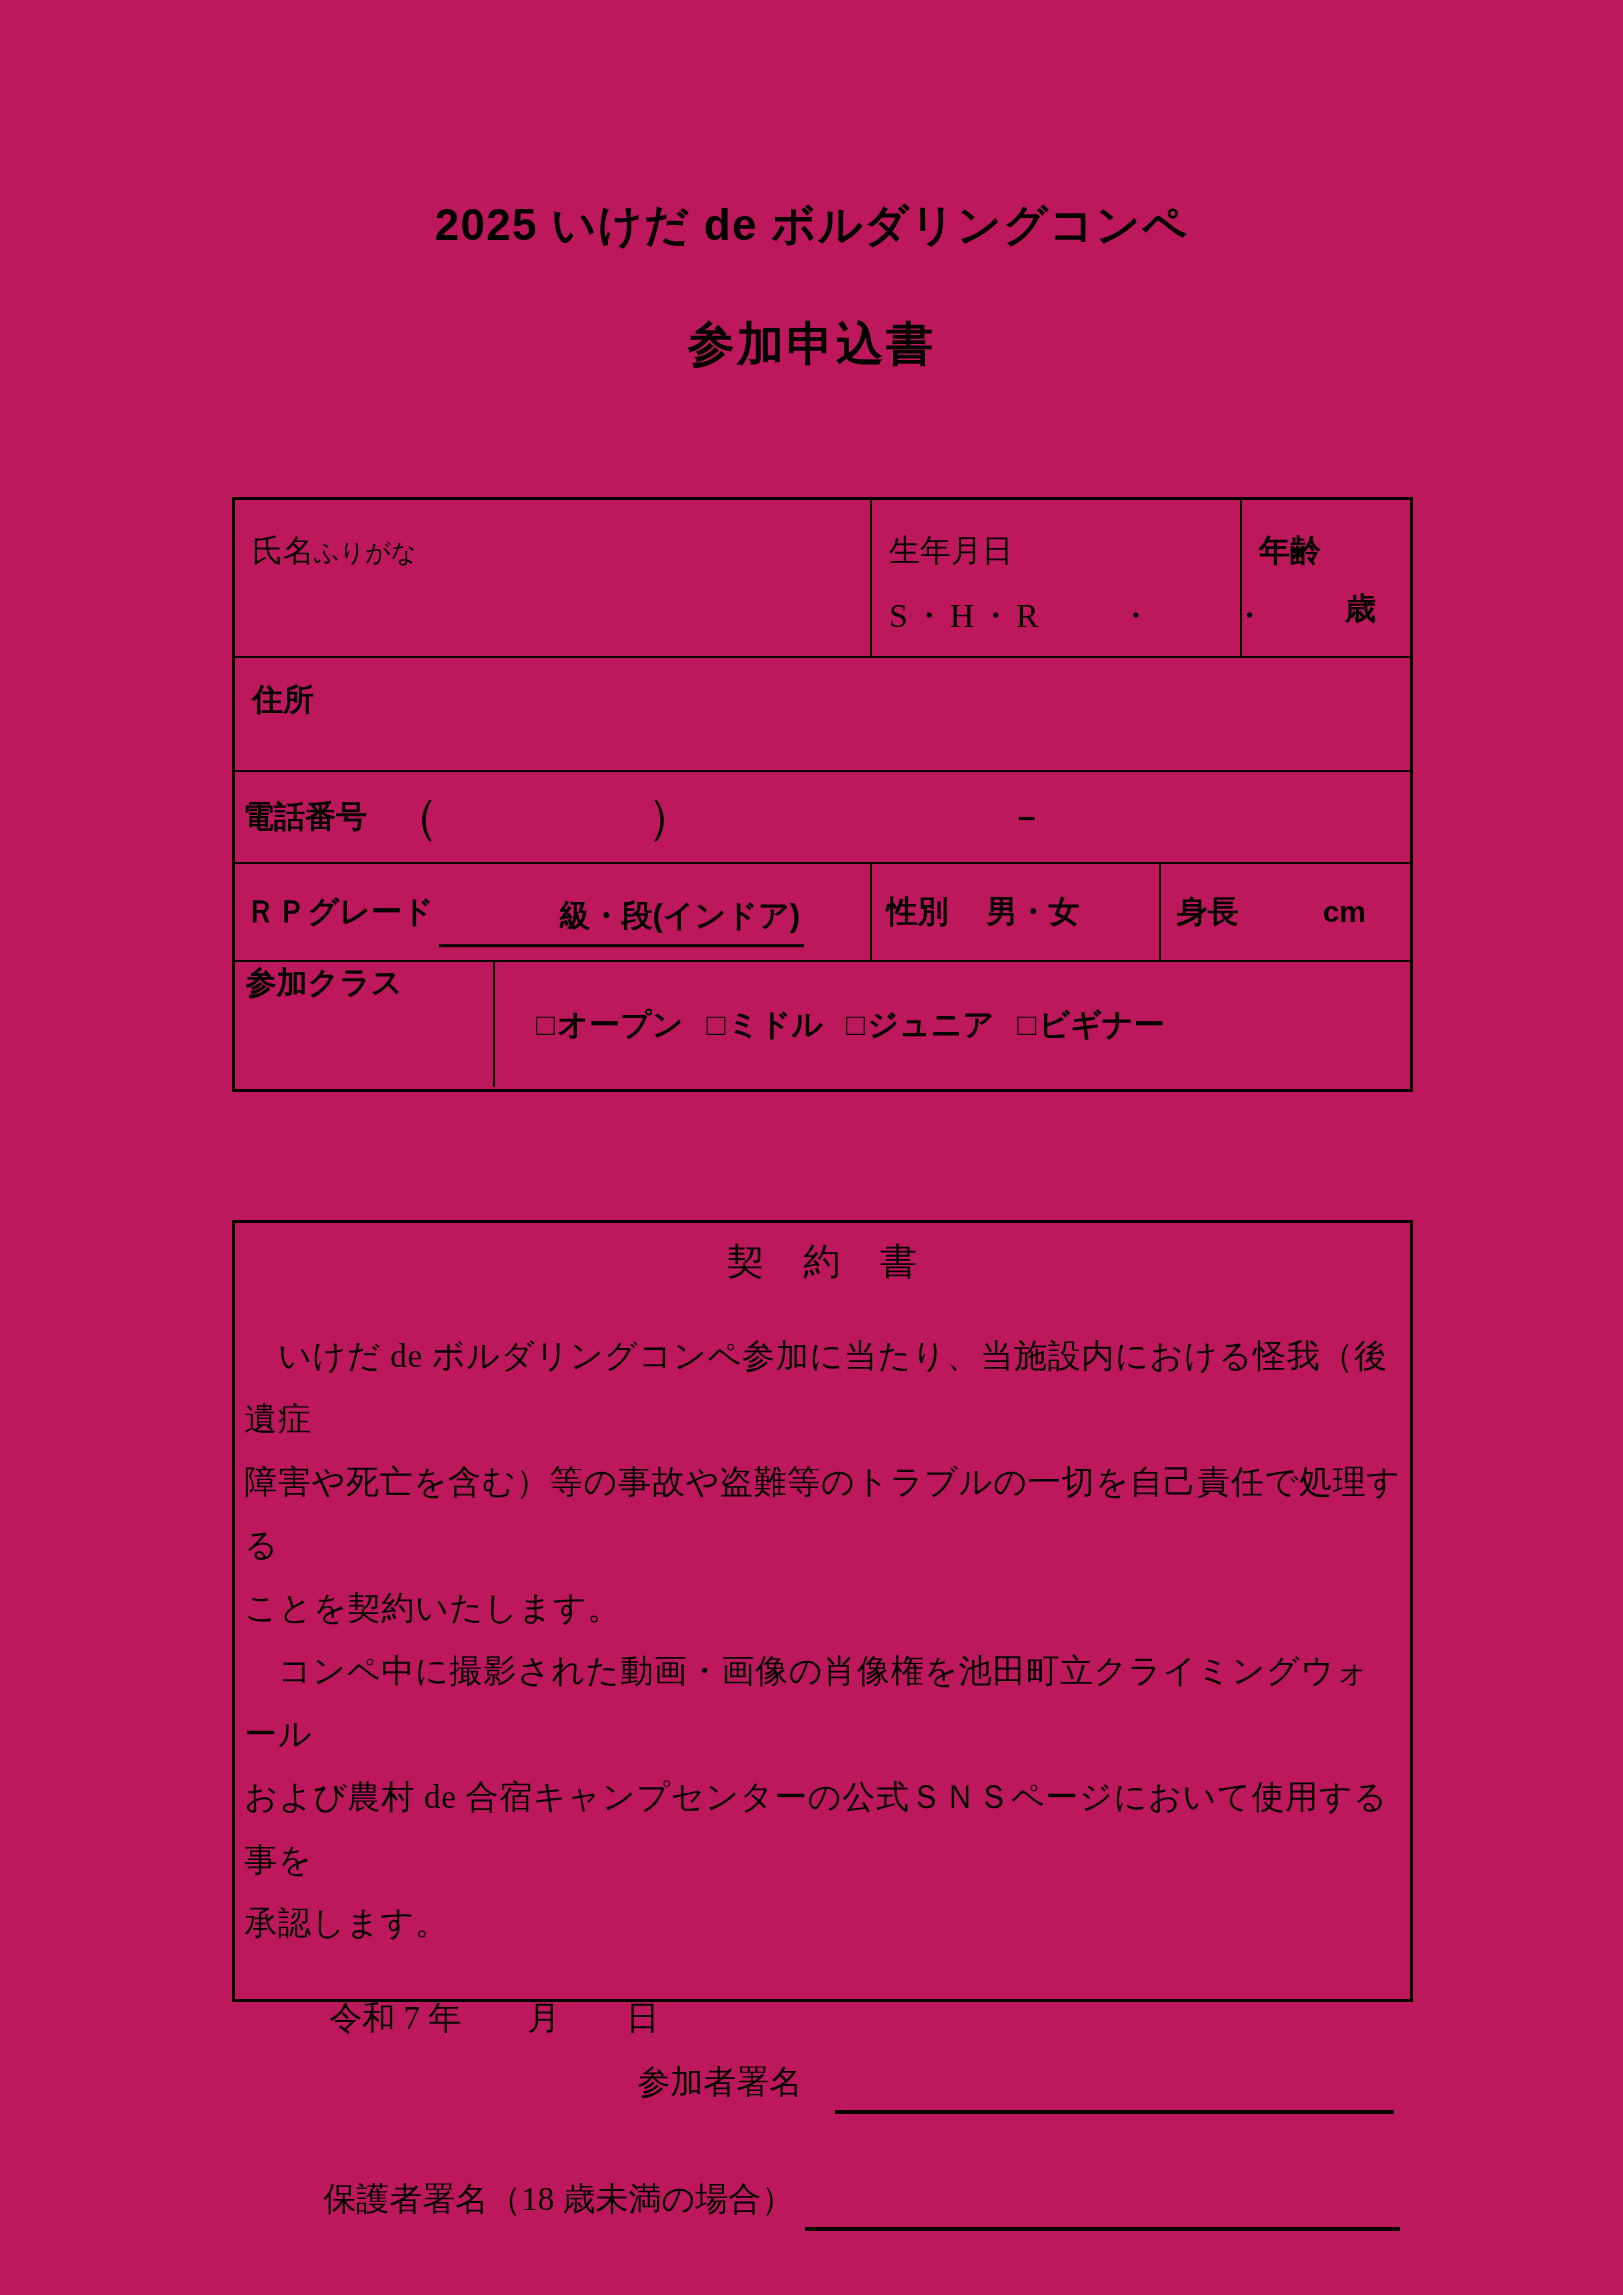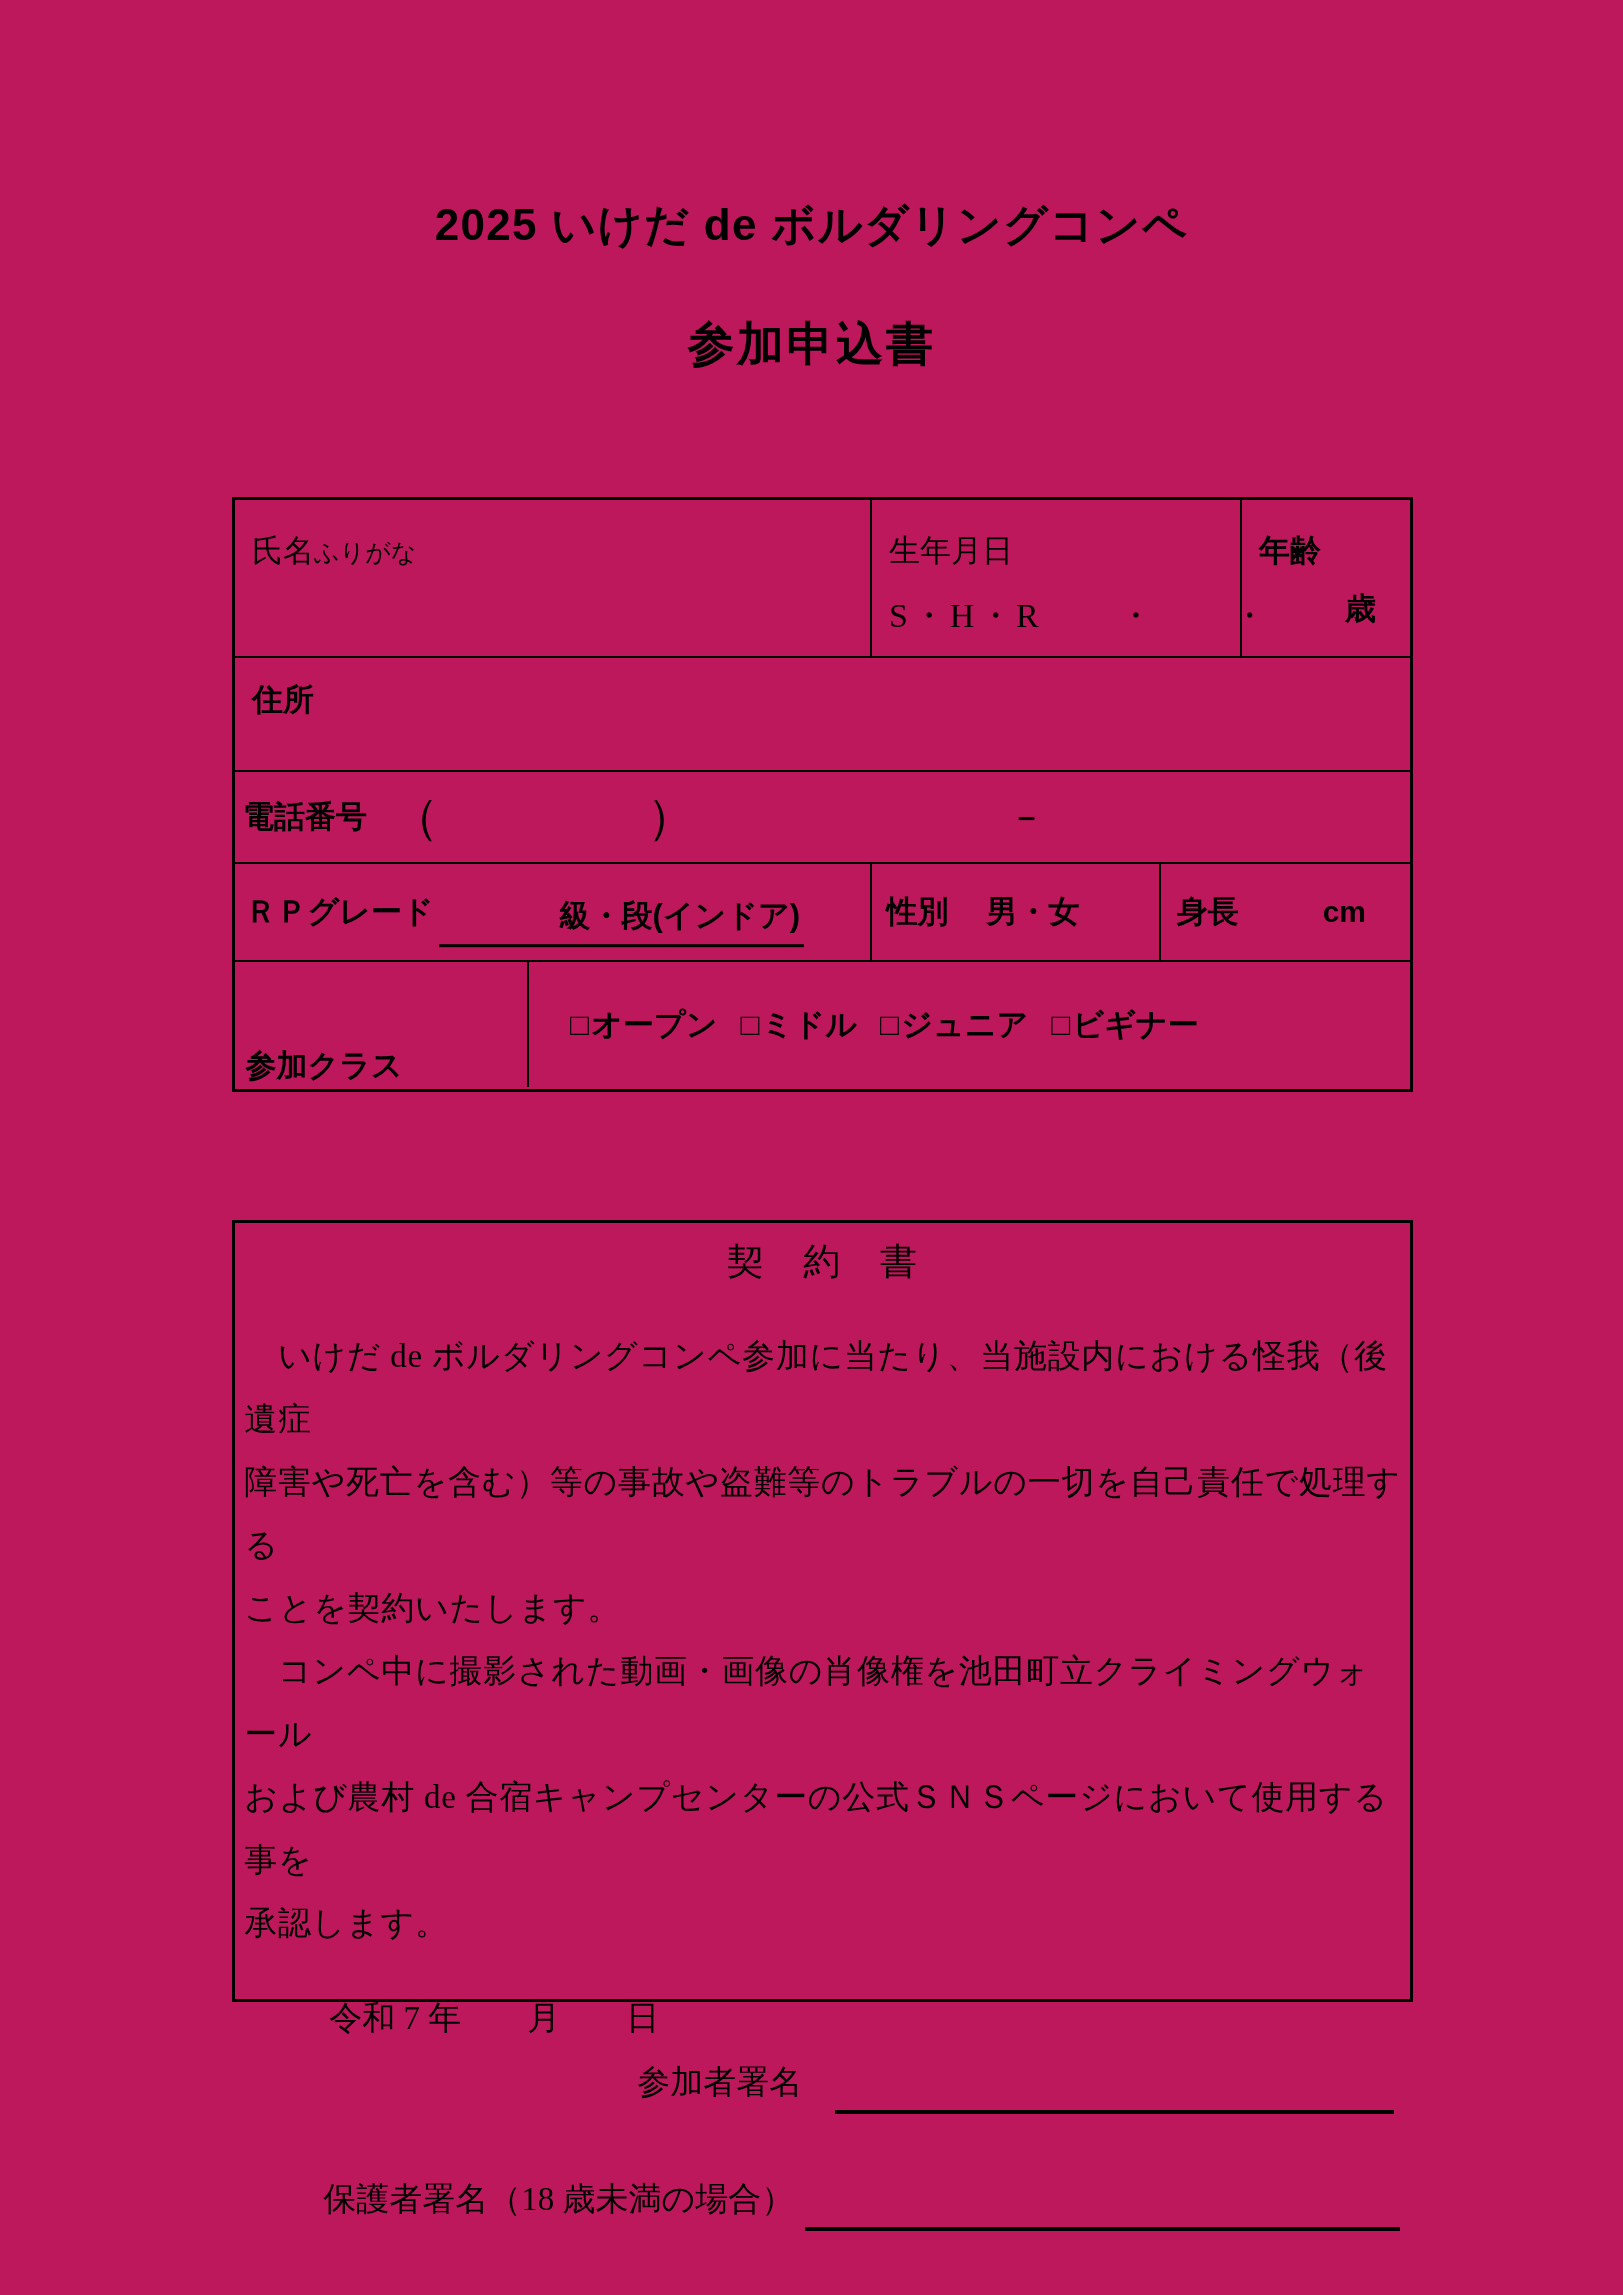--- a/index.html
+++ b/index.html
@@ -63,21 +63,21 @@
   .grade-line {
     margin-left:5.2px; width:365px; text-align:right;
     border-bottom:3.3px solid #000; padding:0 3.9px 6.5px 0;
     transform:translateY(9.2px);
     font-size:31px; font-weight:bold; white-space:nowrap;
   }
   .c-gender { width:289px; display:flex; align-items:center; padding-left:14.4px; }
   .gender-opts { margin-left:38px; }
   .c-height { flex:1; display:flex; align-items:center; padding-left:15.7px; }
   .height-unit { margin-left:84px; font-size:30px; font-weight:bold; }
-  .c-class { width:292px; display:flex; align-items:flex-end; padding-left:10.5px; }
+  .c-class { width:258px; display:flex; align-items:flex-start; padding-left:10.5px; }
   .c-class-opts { flex:1; display:flex; align-items:center; padding-left:41px; column-gap:65px;gap:23px; }
   .class-opt { font-size:31px; font-weight:bold; white-space:nowrap; }
   .class-opt .box { font-weight:bold; margin-right:2.6px; }
   
   .contract {
     position:absolute; left:232px; top:1220px;
     width:1181px; height:782px;
     border:3.3px solid #000;
     font-family:"Liberation Serif", serif;
     padding:14.4px 9.2px 0 9.2px;

